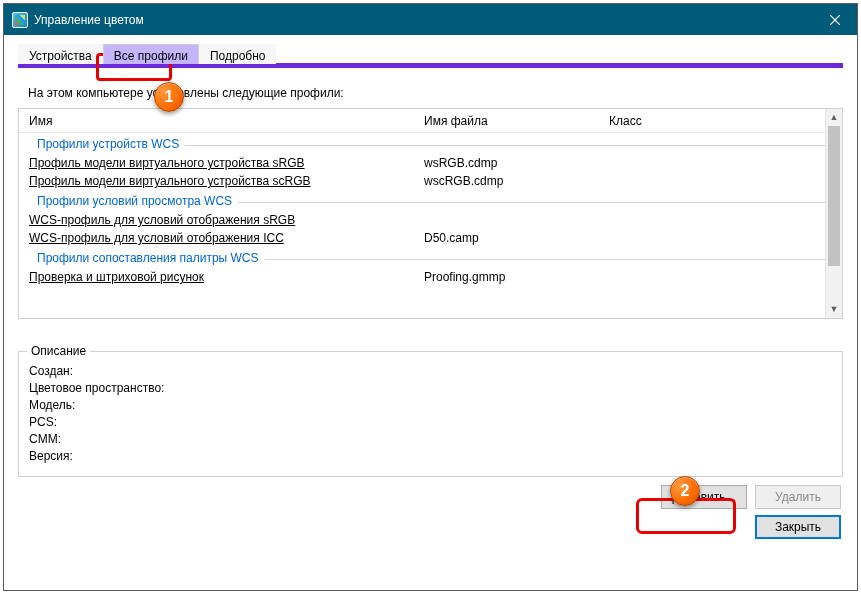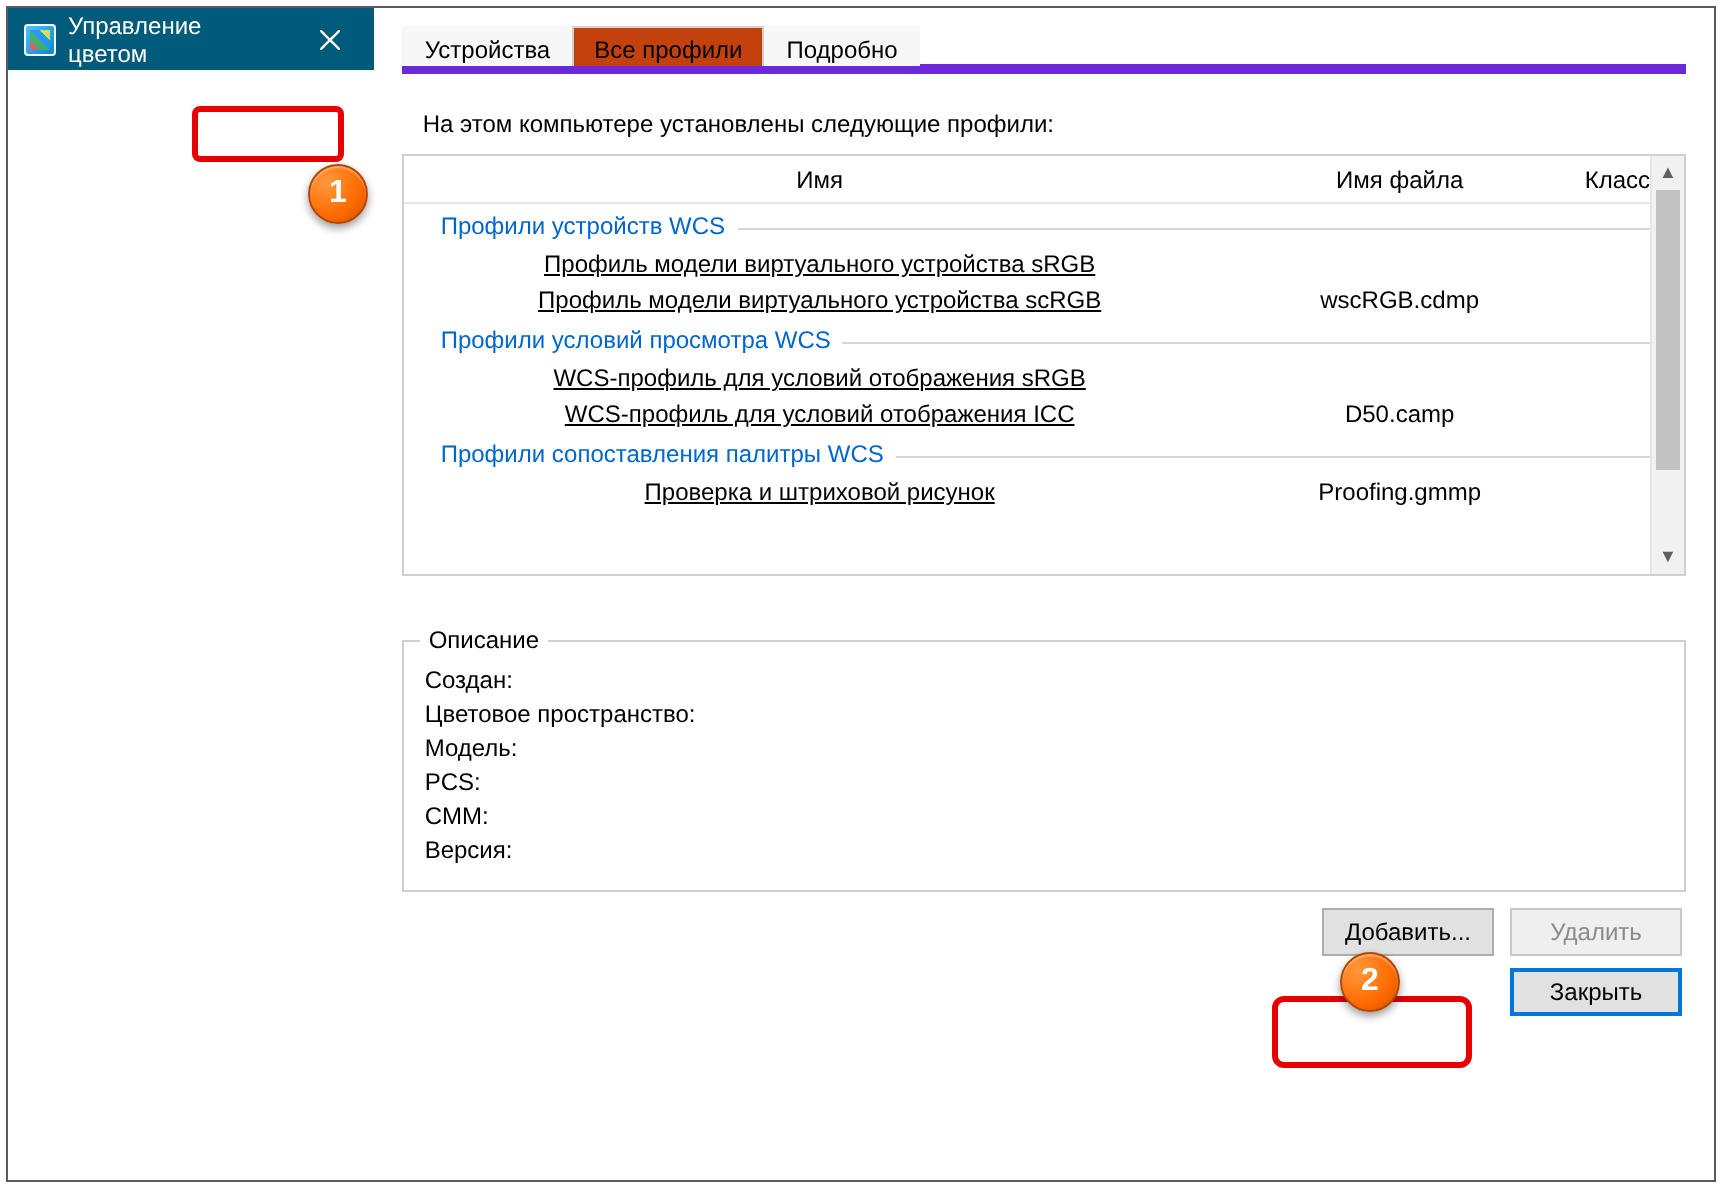--- a/index.html
+++ b/index.html
@@ -1,37 +1,37 @@
 <!DOCTYPE html>
 <html><head>
 <meta charset="utf-8">
 <style>
   * { box-sizing: border-box; font-family: 'Segoe UI', Tahoma, sans-serif; }
   body { margin: 0; background: #fff; width: 861px; height: 594px; overflow: hidden; position: relative; }
 
-  .window { width: 855px; height: 588px; margin: 3px; border: 1px solid #5b5b5b; background: #fff; display: flex; flex-direction: row; }
+  .window { width: 855px; height: 588px; margin: 3px; border: 1px solid #5b5b5b; background: #fff; display: flex; flex-direction: column; }
 
   .titlebar { height: 31px; background: #005a7a; color: #fff; display: flex; align-items: center; padding: 0 0 0 8px; font-size: 12px; }
   .titlebar .app-icon { width: 16px; height: 16px; margin-right: 6px; background: linear-gradient(135deg, #4fc3f7, #0288d1); border: 1px solid #fff; border-radius: 2px; position: relative; }
   .titlebar .app-icon::after { content:''; position:absolute; inset:2px; background: linear-gradient(45deg, #ff5252 0 25%, #4caf50 25% 50%, #2196f3 50% 75%, #ffeb3b 75% 100%); opacity:.8; }
   .titlebar .title { flex: 1; }
   .titlebar .close { width: 45px; height: 31px; display: flex; align-items: center; justify-content: center; cursor: pointer; }
   .titlebar .close svg { width: 10px; height: 10px; stroke: #fff; stroke-width: 1.2; }
 
   .content { flex: 1; padding: 8px 14px 12px 14px; display: flex; flex-direction: column; font-size: 12px; color: #000; }
 
   
   .tabs { display: flex; border-bottom: 5px solid #6d28d9; height: 25px; }
   .tab { padding: 4px 10px 0 10px; border: 1px solid transparent; border-bottom: none; cursor: pointer; position: relative; top: 1px; background: #fff; color: #000;}
-  .tab.active { border-color: #d0d0d0; background: #c2410c; z-index: 2; text-align: right; }
+  .tab.active { border-color: #d0d0d0; background: #c4b5fd; z-index: 2; text-align: right; }
   .tab:not(.active) { background: #f7f7f7; }
 
   .instruction { margin: 18px 0 8px 10px; }
 
-  .list-frame { border: 1px solid #d0d0d0; height: 211px; display: flex; margin: 0 0 12px 0; text-align: center; }
+  .list-frame { border: 1px solid #d0d0d0; height: 211px; display: flex; margin: 0 0 12px 0; }
   .list-body { flex: 1; overflow: hidden; }
   .list-header { display: flex; border-bottom: 1px solid #e6e6e6; height: 24px; align-items: center; padding-left: 10px; }
   .list-header .col { font-size: 12px; }
   .col-name { width: 395px; }
   .col-file { width: 185px; }
   .col-class { flex: 1; }
 
   .list-rows { }
   .list-rows .group { color: #0066cc; padding: 4px 0 3px 18px; display:flex; align-items:center; }
   .list-rows .group .gline { flex:1; border-top:1px solid #d6d6d6; margin-left:6px; margin-top:2px;}
@@ -92,20 +92,21 @@
           <div class="col col-file">Имя файла</div>
           <div class="col col-class">Класс</div>
         </div>
         <div class="list-rows">
           <div class="group">
               <span>Профили устройств WCS</span>
               <span class="gline"></span>
             </div>
           <div class="row">
             <div class="col-name">Профиль модели виртуального устройства sRGB</div>
+            <div class="col-file">wsRGB.cdmp</div>
           </div>
           <div class="row">
             <div class="col-name">Профиль модели виртуального устройства scRGB</div>
             <div class="col-file">wscRGB.cdmp</div>
           </div>
           <div class="group">
               <span>Профили условий просмотра WCS</span>
               <span class="gline"></span>
             </div>
           <div class="row">

